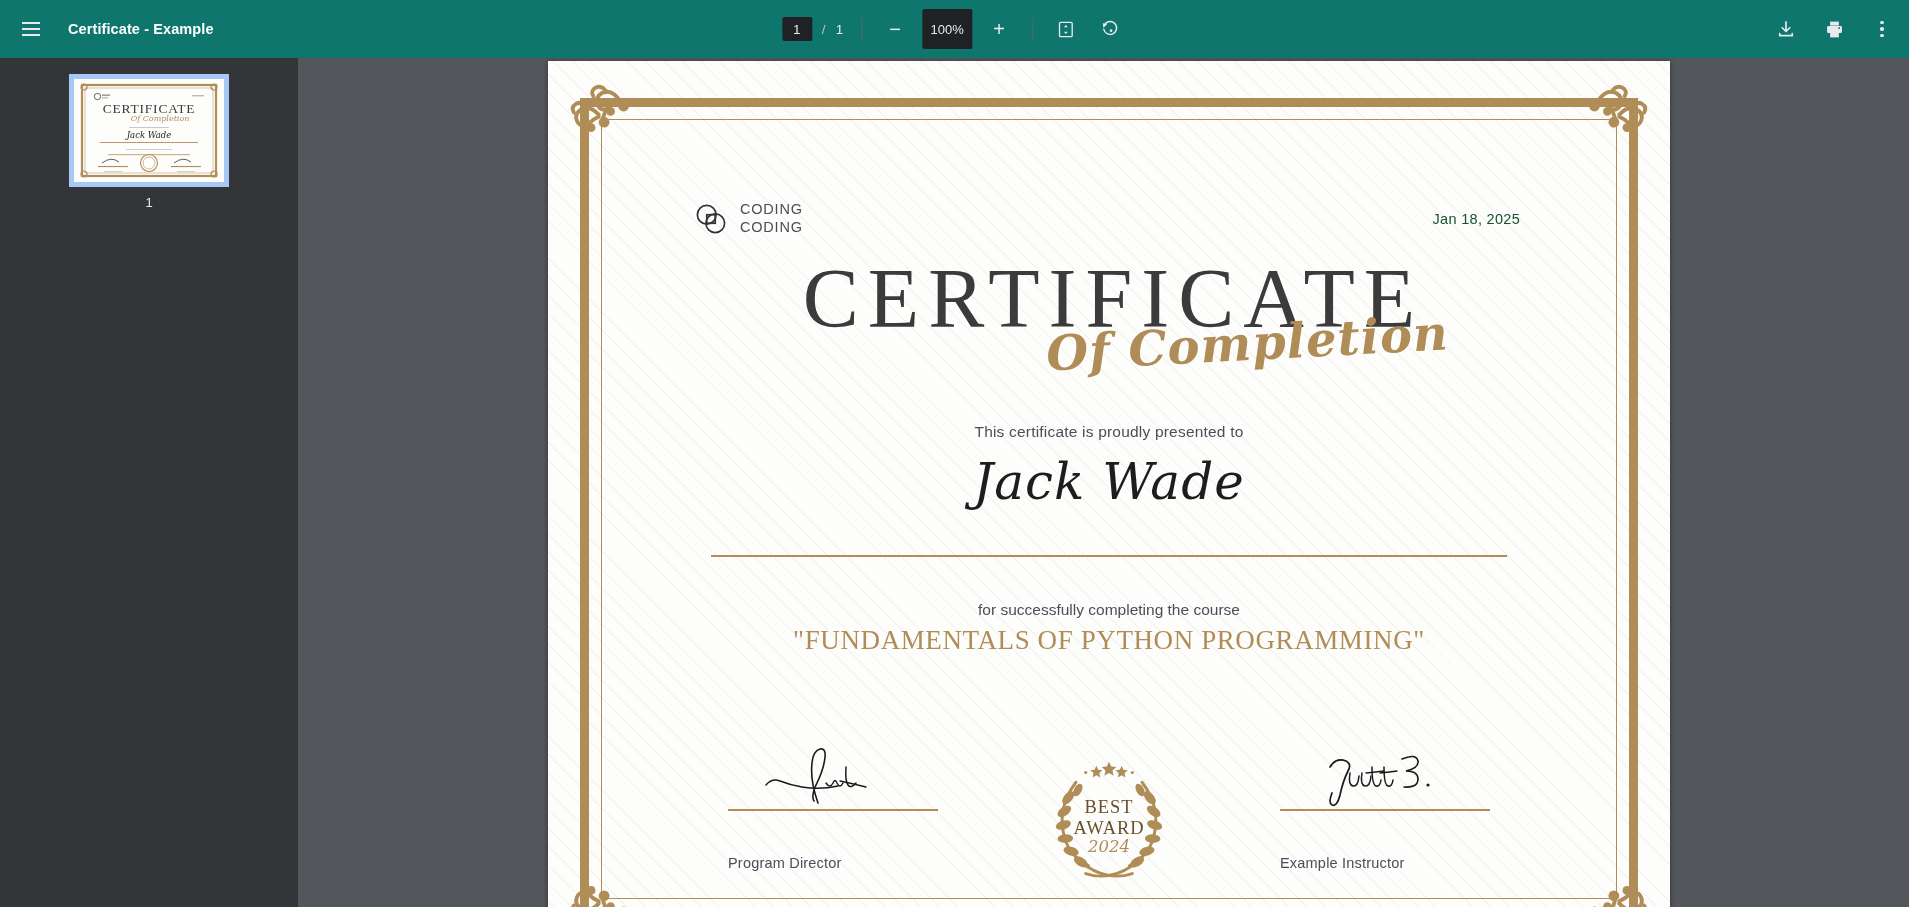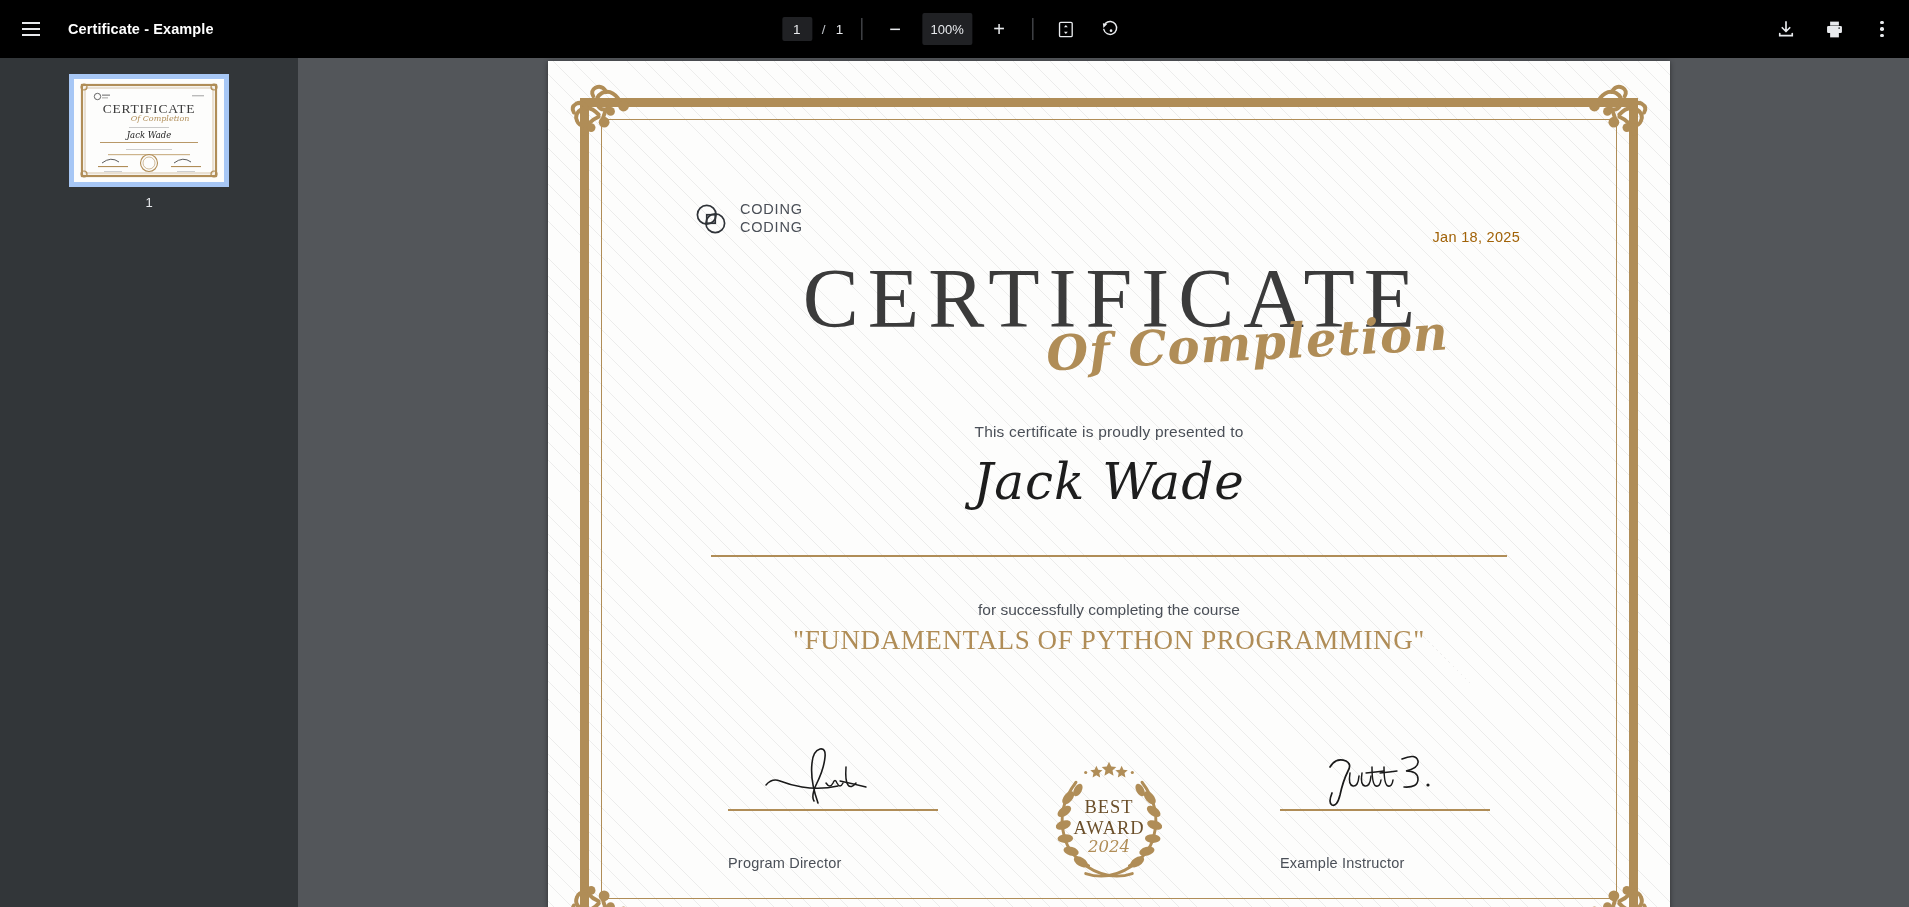--- a/index.html
+++ b/index.html
@@ -7,21 +7,21 @@
     width: 1909px; height: 907px;
     overflow: hidden;
     font-family: "Liberation Sans", sans-serif;
     background: #53565a;
   }
 
   
   .toolbar {
     position: absolute; top: 0; left: 0;
     width: 1909px; height: 58px;
-    background: #000000;
+    background: #0f766e;
     display: flex; align-items: center;
     color: #e8eaed;
     z-index: 20;
   }
   .tb-left { display: flex; align-items: center; padding-left: 14px; gap: 16px; }
   .icon-btn {
     width: 34px; height: 34px;
     display: flex; align-items: center; justify-content: center;
     border-radius: 50%; cursor: pointer;
   }
@@ -41,21 +41,21 @@
     width: 30px; height: 24px;
     background: #202124; border: none; border-radius: 2px;
     color: #e8eaed; text-align: center;
     font-family: "Liberation Sans", sans-serif; font-size: 13.5px;
     outline: none;
   }
   .page-sep { font-size: 13.5px; color: #bdc1c6; }
   .page-total { font-size: 13.5px; color: #e8eaed; margin-right: 2px; }
   .v-divider { width: 1px; height: 22px; background: #5f6368; margin: 0 6px; }
   .zoom-val {
-    min-width: 50px; height: 32px;
+    min-width: 50px; height: 40px;
     background: #202124; border-radius: 2px;
     color: #e8eaed; font-size: 13px;
     display: flex; align-items: center; justify-content: center;
     padding: 0 6px; cursor: pointer;
   }
   .pm-glyph { font-size: 20px; line-height: 1; color: #e8eaed; user-select: none; }
 
   .tb-right {
     position: absolute; right: 10px; top: 0;
     height: 58px; display: flex; align-items: center; gap: 14px;
@@ -129,22 +129,22 @@
   
   .logo-row {
     position: absolute; left: 146px; top: 140px;
     display: flex; align-items: center; gap: 12px;
   }
   .logo-text {
     font-size: 14.5px; color: #4a4f57; line-height: 1.22;
     letter-spacing: 0.8px;
   }
   .cert-date {
-    position: absolute; right: 150px; top: 168px;
-    font-size: 14.5px; color: #a16207; letter-spacing: 0.3px;
+    position: absolute; right: 150px; top: 150px;
+    font-size: 14.5px; color: #14532d; letter-spacing: 0.3px;
   }
 
   .title-block { position: absolute; left: 0; right: 0; top: 196px; text-align: center; }
   .title-main {
     font-family: "Liberation Serif", serif;
     font-size: 84px; color: #3b3b3b;
     letter-spacing: 9px; line-height: 1;
     padding-left: 9px;
   }
   .title-script {

